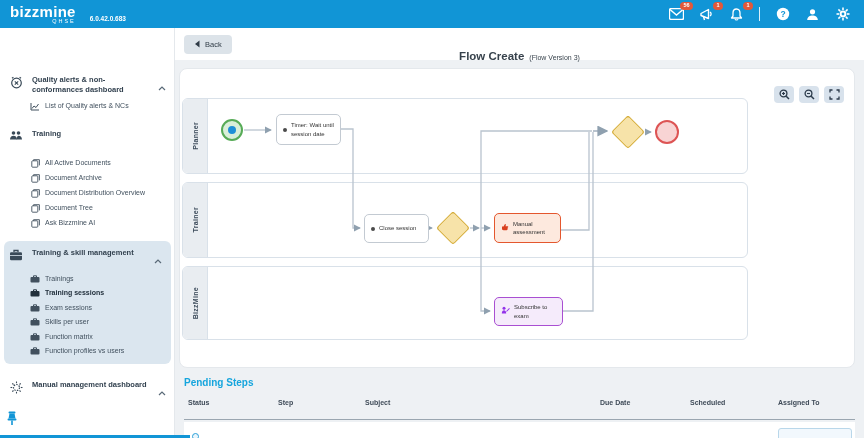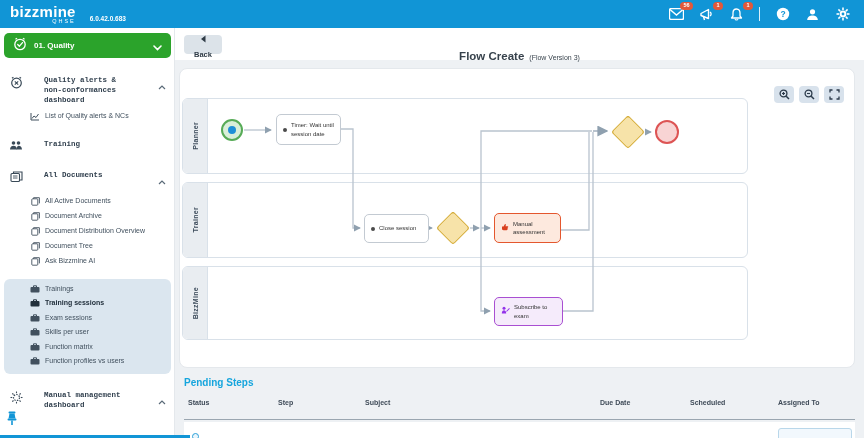--- a/index.html
+++ b/index.html
@@ -21,39 +21,39 @@
     font-weight:bold; border-radius:7px; padding:1.5px 3.5px; line-height:1; }
   .hdr-divider { width:1px; height:14px; background:rgba(255,255,255,.85); }
 
   
   .sidebar { position:absolute; left:0; top:28px; width:175px; height:410px; background:#fff;
     border-right:1px solid #e4e8ec; z-index:20; }
   .workspace-btn { position:absolute; left:4px; top:5px; width:167px; height:25px; background:#2ba32b;
     border-radius:5px; display:flex; align-items:center; gap:7px; padding:0 9px; cursor:pointer; }
   .workspace-btn .ws-label { color:#fff; font-size:8px; font-weight:bold; flex:1; }
   .nav { position:absolute; left:0; top:42px; width:175px; }
-  .sec-row { display:flex; gap:21px; padding:5px 8px 3px 9px; align-items:flex-start; cursor:pointer;font-family:Liberation Mono, monospace; }
+  .sec-row { display:flex; gap:9px; padding:5px 8px 3px 9px; align-items:flex-start; cursor:pointer; }
   .sec-icon { width:14px; flex:0 0 14px; display:flex; justify-content:center; padding-top:1px; }
   .sec-label { flex:1; font-size:7.5px; font-weight:bold; color:#32414f; line-height:1.35; }
   .sec-chev { width:9px; padding-top:2px; }
   .child-row { display:flex; gap:5px; padding:2.5px 8px 2.5px 30px; align-items:flex-start; cursor:pointer; }
   .child-icon { width:10px; flex:0 0 10px; display:flex; justify-content:center; padding-top:1px; }
   .child-label { font-size:7px; color:#41505e; line-height:1.35; }
   .child-label.active { font-weight:bold; color:#22303c; }
   .sb-gap { height:11px; }
   .training-block { background:#dbe6ef; border-radius:6px; margin:0 4px; padding:2px 0 6px 0; }
   .training-block .sec-row { padding-left:5px; }
   .training-block .child-row { padding-left:26px; }
   .pin-wrap { position:absolute; left:6px; bottom:8px; }
   .bottom-strip { position:absolute; left:0; top:435px; width:190px; height:3px; background:#1195d6; z-index:40; }
 
   
   .topbar { position:absolute; left:175px; top:28px; width:689px; height:32px; background:#fff; z-index:10; }
   .back-btn { position:absolute; left:9px; top:7px; height:19px; background:#dce3e9; border-radius:4px;
-    display:flex; align-items:center; gap:5px; padding:0 10px; font-size:7.5px; font-weight:bold; color:#2f3b46; cursor:pointer;flex-direction:column; }
+    display:flex; align-items:center; gap:5px; padding:0 10px; font-size:7.5px; font-weight:normal; color:#2f3b46; cursor:pointer; }
   .page-title-wrap { position:absolute; left:0; top:12px; width:689px; height:32px; display:flex;
     align-items:center; justify-content:center; gap:5px; pointer-events:none; }
   .page-title { font-size:11.5px; font-weight:bold; color:#37424c; }
   .page-subtitle { font-size:7px; color:#37424c; margin-top:2px; }
 
   
   .card { position:absolute; left:179px; top:68px; width:676px; height:300px; background:#fff;
     border:1px solid #e4e8ec; border-radius:8px; }
   .zoom-controls { position:absolute; right:10px; top:17px; display:flex; gap:5px; }
   .zoom-btn { width:20px; height:17px; background:#d8e2ec; border-radius:4px; display:flex;
@@ -161,36 +161,20 @@
               </g>
               <circle cx="7" cy="7" r="3.4" fill="#fff"></circle>
               <circle cx="7" cy="7" r="1.4" fill="#1195d6"></circle>
             </svg>
         </span>
       </div>
     </div>
   </div>
 
   <div class="sidebar">
-    <div class="workspace-btn">
-      <span>
-        <svg width="14" height="14" viewBox="0 0 14 14">
-            <circle cx="7" cy="7.5" r="5.2" fill="none" stroke="#fff" stroke-width="1.3"></circle>
-            <path d="M4.7 7.5 L6.4 9.2 L9.5 5.6" fill="none" stroke="#fff" stroke-width="1.3" stroke-linecap="round" stroke-linejoin="round"></path>
-            <line x1="2.5" y1="2.2" x2="4" y2="1.2" stroke="#fff" stroke-width="1.3"></line>
-            <line x1="11.5" y1="2.2" x2="10" y2="1.2" stroke="#fff" stroke-width="1.3"></line>
-          </svg>
-      </span>
-      <span class="ws-label">01. Quality</span>
-      <span>
-        <svg width="9" height="6" viewBox="0 0 9 6">
-            <path d="M1 1 L4.5 4.5 L8 1" fill="none" stroke="#fff" stroke-width="1.6" stroke-linecap="round"></path>
-          </svg>
-      </span>
-    </div>
 
     <div class="nav">
 
       <div class="sec-row">
         <span class="sec-icon">
           <svg width="13" height="13" viewBox="0 0 13 13">
               <circle cx="6.5" cy="7" r="4.8" fill="none" stroke="#3a4a58" stroke-width="1.2"></circle>
               <path d="M4.8 5.3 L8.2 8.7 M8.2 5.3 L4.8 8.7" stroke="#3a4a58" stroke-width="1.1"></path>
               <line x1="2" y1="2.3" x2="3.4" y2="1.3" stroke="#3a4a58" stroke-width="1.2"></line>
               <line x1="11" y1="2.3" x2="9.6" y2="1.3" stroke="#3a4a58" stroke-width="1.2"></line>
@@ -220,36 +204,20 @@
               <circle cx="4.5" cy="3" r="1.8" fill="#3a4a58"></circle>
               <circle cx="9.5" cy="3" r="1.8" fill="#3a4a58"></circle>
               <path d="M1 9.5 C1 6.8 3 5.8 4.5 5.8 C6 5.8 8 6.8 8 9.5 Z" fill="#3a4a58"></path>
               <path d="M7.5 9.5 C7.8 6.8 8.8 5.8 9.5 5.8 C11 5.8 13 6.8 13 9.5 Z" fill="#3a4a58"></path>
             </svg>
         </span>
         <span class="sec-label">Training</span>
       </div>
       <div class="sb-gap"></div>
 
-      <div class="sec-row">
-        <span class="sec-icon">
-          <svg width="13" height="12" viewBox="0 0 13 12">
-              <rect x="1" y="2.5" width="8.5" height="8" rx="1" fill="none" stroke="#3a4a58" stroke-width="1.1"></rect>
-              <path d="M3.5 2.5 L3.5 1 L12 1 L12 9 L9.5 9" fill="none" stroke="#3a4a58" stroke-width="1.1"></path>
-              <line x1="3" y1="5" x2="7.5" y2="5" stroke="#3a4a58" stroke-width="0.9"></line>
-              <line x1="3" y1="7" x2="7.5" y2="7" stroke="#3a4a58" stroke-width="0.9"></line>
-            </svg>
-        </span>
-        <span class="sec-label">All Documents</span>
-        <span class="sec-chev">
-          <svg width="8" height="5" viewBox="0 0 8 5">
-              <path d="M1 4 L4 1 L7 4" fill="none" stroke="#5a6a78" stroke-width="1.2"></path>
-            </svg>
-        </span>
-      </div>
       <div class="child-row">
         <span class="child-icon">
           <svg width="9" height="9" viewBox="0 0 9 9">
               <rect x="0.8" y="1.8" width="6" height="6.4" rx="0.8" fill="none" stroke="#41505e" stroke-width="0.9"></rect>
               <path d="M2.6 1.8 L2.6 0.7 L8.4 0.7 L8.4 6.4" fill="none" stroke="#41505e" stroke-width="0.9"></path>
             </svg>
         </span>
         <span class="child-label">All Active Documents</span>
       </div>
       <div class="child-row">
@@ -284,20 +252,35 @@
           <svg width="9" height="9" viewBox="0 0 9 9">
               <rect x="0.8" y="1.8" width="6" height="6.4" rx="0.8" fill="none" stroke="#41505e" stroke-width="0.9"></rect>
               <path d="M2.6 1.8 L2.6 0.7 L8.4 0.7 L8.4 6.4" fill="none" stroke="#41505e" stroke-width="0.9"></path>
             </svg>
         </span>
         <span class="child-label">Ask Bizzmine AI</span>
       </div>
       <div class="sb-gap"></div>
 
       <div class="training-block">
+        <div class="sec-row">
+          <span class="sec-icon">
+            <svg width="14" height="12" viewBox="0 0 14 12">
+                <rect x="1" y="3.2" width="12" height="8" rx="1.2" fill="#3a4a58"></rect>
+                <path d="M5 3 L5 1.5 L9 1.5 L9 3" fill="none" stroke="#3a4a58" stroke-width="1.3"></path>
+                <line x1="1" y1="6.5" x2="13" y2="6.5" stroke="#dbe6ef" stroke-width="0.8"></line>
+              </svg>
+          </span>
+          <span class="sec-label">Training &amp; skill management</span>
+          <span class="sec-chev">
+            <svg width="8" height="5" viewBox="0 0 8 5">
+                <path d="M1 4 L4 1 L7 4" fill="none" stroke="#5a6a78" stroke-width="1.2"></path>
+              </svg>
+          </span>
+        </div>
         <div class="child-row">
           <span class="child-icon">
             <svg width="10" height="8" viewBox="0 0 10 8">
                 <rect x="0.5" y="2" width="9" height="5.5" rx="1" fill="#41505e"></rect>
                 <path d="M3.5 2 L3.5 0.8 L6.5 0.8 L6.5 2" fill="none" stroke="#41505e" stroke-width="1"></path>
               </svg>
           </span>
           <span class="child-label">Trainings</span>
         </div>
         <div class="child-row">

